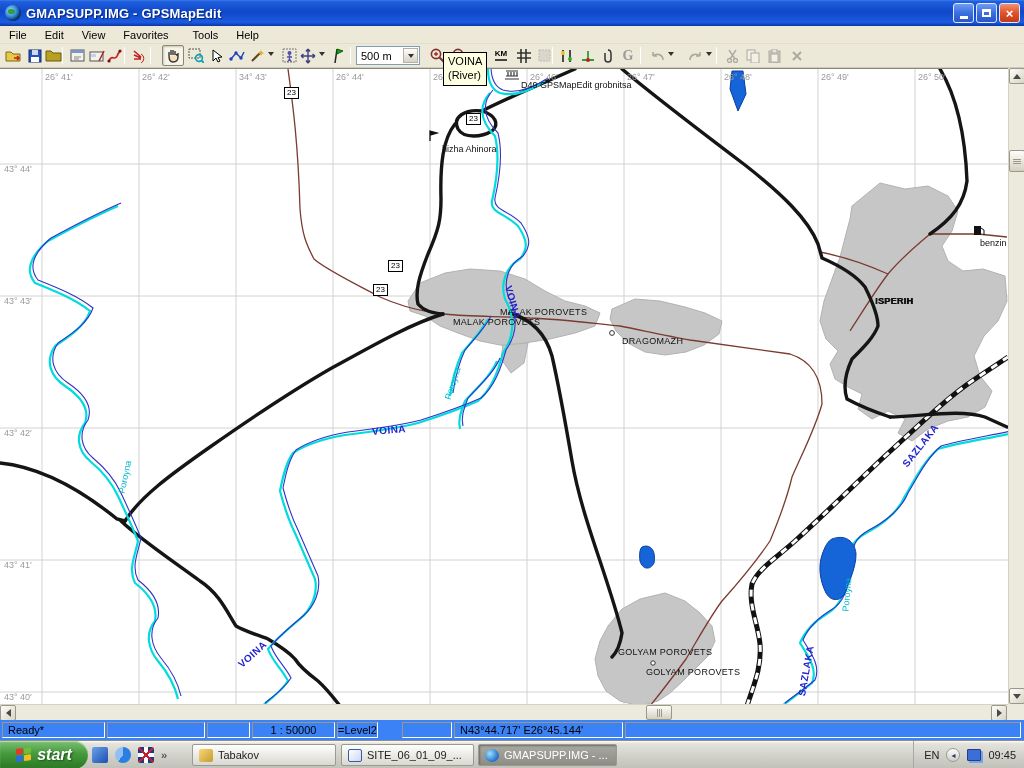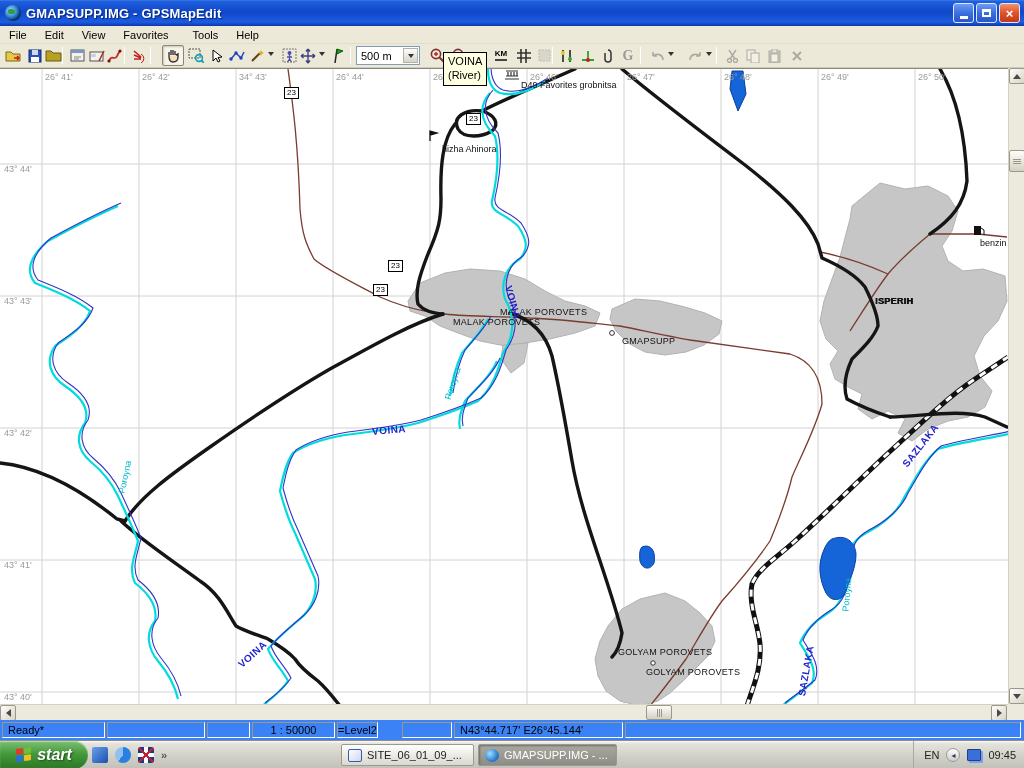--- a/index.html
+++ b/index.html
@@ -428,25 +428,25 @@
       <div class="maplabel coord" style="left: 724px; top: 4px;">26° 48'</div>
       <div class="maplabel coord" style="left: 821px; top: 4px;">26° 49'</div>
       <div class="maplabel coord" style="left: 918px; top: 4px;">26° 50'</div>
       <div class="maplabel coord" style="left: 4px; top: 96px;">43° 44'</div>
       <div class="maplabel coord" style="left: 4px; top: 228px;">43° 43'</div>
       <div class="maplabel coord" style="left: 4px; top: 360px;">43° 42'</div>
       <div class="maplabel coord" style="left: 4px; top: 492px;">43° 41'</div>
       <div class="maplabel coord" style="left: 4px; top: 624px;">43° 40'</div>
       <div class="maplabel town" style="left: 500px; top: 239px;">MALAK POROVETS</div>
       <div class="maplabel town" style="left: 453px; top: 249px;">MALAK POROVETS</div>
-      <div class="maplabel town" style="left: 622px; top: 268px;">GMAPSUPP</div>
+      <div class="maplabel town" style="left: 622px; top: 268px;">DRAGOMAZH</div>
       <div class="maplabel town bold" style="left: 875px; top: 228px;">ISPERIH</div>
       <div class="maplabel town" style="left: 618px; top: 579px;">GOLYAM POROVETS</div>
       <div class="maplabel town" style="left: 646px; top: 599px;">GOLYAM POROVETS</div>
-      <div class="maplabel poi" style="left: 521px; top: 12px;">D49 Favorites grobnitsa</div>
+      <div class="maplabel poi" style="left: 521px; top: 12px;">D49 GPSMapEdit grobnitsa</div>
       <div class="maplabel poi" style="left: 442px; top: 76px;">hizha Ahinora</div>
       <div class="maplabel poi" style="left: 980px; top: 170px;">benzin</div>
       <div class="maplabel river" style="left: 372px; top: 358px; transform: rotate(-5deg);">VOINA</div>
       <div class="maplabel river" style="left: 508px; top: 212px; transform: rotate(75deg);">VOINA</div>
       <div class="maplabel river" style="left: 240px; top: 592px; transform: rotate(-42deg);">VOINA</div>
       <div class="maplabel river" style="left: 905px; top: 392px; transform: rotate(-52deg);">SAZLAKA</div>
       <div class="maplabel river" style="left: 802px; top: 622px; transform: rotate(-80deg);">SAZLAKA</div>
       <div class="maplabel stream" style="left: 122px; top: 420px; transform: rotate(-78deg);">Poroyna</div>
       <div class="maplabel stream" style="left: 448px; top: 326px; transform: rotate(-72deg);">Poroyna</div>
       <div class="maplabel stream" style="left: 846px; top: 538px; transform: rotate(-85deg);">Poroyna</div>
@@ -521,20 +521,24 @@
     <div class="qicon" style="background:
       linear-gradient(#fff,#fff) ,#1a3a8a;background-image:
       linear-gradient(45deg,transparent 44%,#c02030 44% 56%,transparent 56%),
       linear-gradient(-45deg,transparent 44%,#c02030 44% 56%,transparent 56%),
       linear-gradient(0deg,transparent 38%,#fff 38% 62%,transparent 62%),
       linear-gradient(90deg,transparent 38%,#fff 38% 62%,transparent 62%),
       linear-gradient(0deg,transparent 42%,#c02030 42% 58%,transparent 58%),
       linear-gradient(90deg,transparent 42%,#c02030 42% 58%,transparent 58%);background-color:#1a3a8a"></div>
     <span class="chev">»</span>
   </div>
+  <div class="taskbtn" style="left:192px;width:144px">
+    <span class="ticon" style="background:linear-gradient(135deg,#f5d878,#c89a30)"></span>
+    <span>Tabakov</span>
+  </div>
   <div class="taskbtn" style="left:341px;width:133px">
     <span class="ticon" style="background:linear-gradient(135deg,#fff,#cdd6ee);border:1px solid #3a5aa8"></span>
     <span>SITE_06_01_09_...</span>
   </div>
   <div class="taskbtn active" style="left:478px;width:139px">
     <span class="ticon" style="border-radius:50%;background:radial-gradient(circle at 35% 35%,#9fe0ff,#2e7fd0 60%,#0a4fa0)"></span>
     <span>GMAPSUPP.IMG - ...</span>
   </div>
   <div class="tray">
     <span>EN</span>

